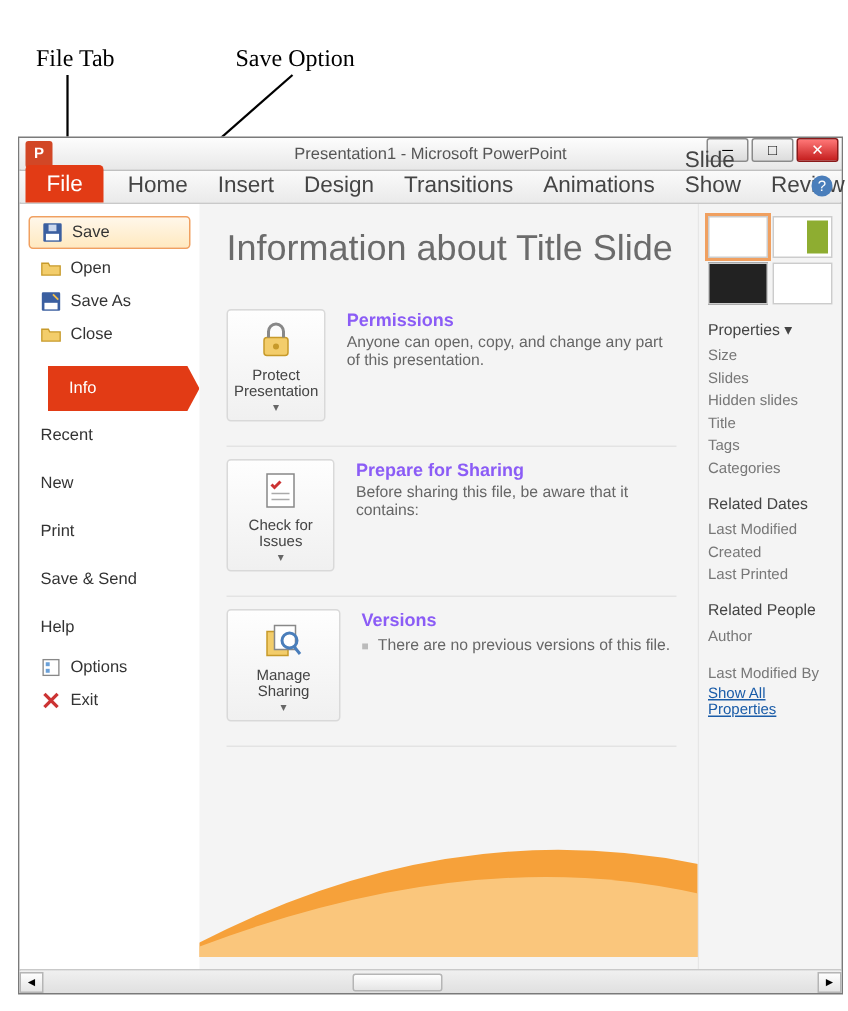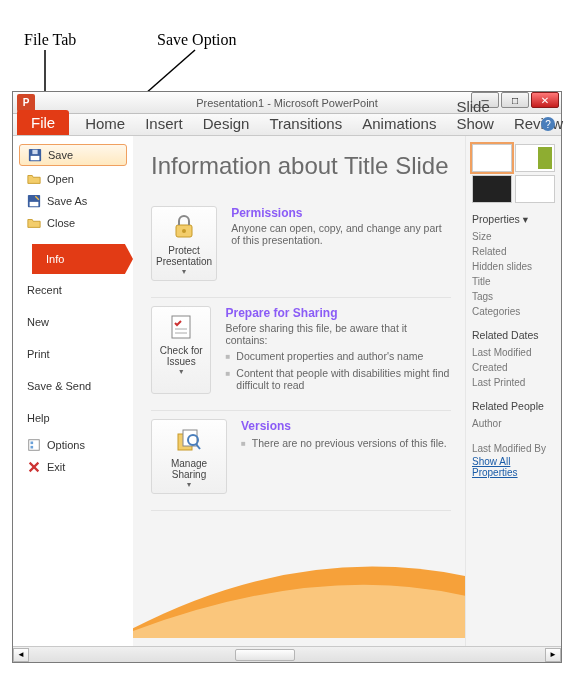--- a/index.html
+++ b/index.html
@@ -204,28 +204,20 @@
                 <line x1="8" y1="16" x2="20" y2="16" stroke="#aaa"></line>
                 <line x1="8" y1="20" x2="20" y2="20" stroke="#aaa"></line>
               </svg>
           </div>
           <span>Check for Issues</span>
             <span class="dd"> ▾</span>
         </div>
         <div class="sec-txt">
           <h3>Prepare for Sharing</h3>
           <p>Before sharing this file, be aware that it contains:</p>
-          <ul>
-            <li>
-                <span>Document properties and author's name</span>
-              </li>
-            <li>
-                <span>Content that people with disabilities might find difficult to read</span>
-              </li>
-          </ul>
         </div>
       </div>
 
       <div class="section">
         <div class="big-btn">
           <div class="big-ic">
             <svg viewBox="0 0 28 28">
                 <rect x="3" y="8" width="14" height="16" fill="#f3cd6b" stroke="#c79a2a"></rect>
                 <rect x="8" y="4" width="14" height="16" fill="#fff" stroke="#888"></rect>
                 <circle cx="18" cy="14" r="5" fill="none" stroke="#4a7ebb" stroke-width="2"></circle>
@@ -255,21 +247,21 @@
 
     <div class="bs-right">
       <div class="thumb-grid">
         <div class="thumb sel"></div>
         <div class="thumb green"></div>
         <div class="thumb dark"></div>
         <div class="thumb"></div>
       </div>
       <div class="prop-head"><span>Properties</span> ▾</div>
       <div class="prop-item">Size</div>
-      <div class="prop-item">Related</div>
+      <div class="prop-item">Slides</div>
       <div class="prop-item">Hidden slides</div>
       <div class="prop-item">Title</div>
       <div class="prop-item">Tags</div>
       <div class="prop-item">Categories</div>
 
       <div class="prop-sec prop-head">Related Dates</div>
       <div class="prop-item">Last Modified</div>
       <div class="prop-item">Created</div>
       <div class="prop-item">Last Printed</div>
 

